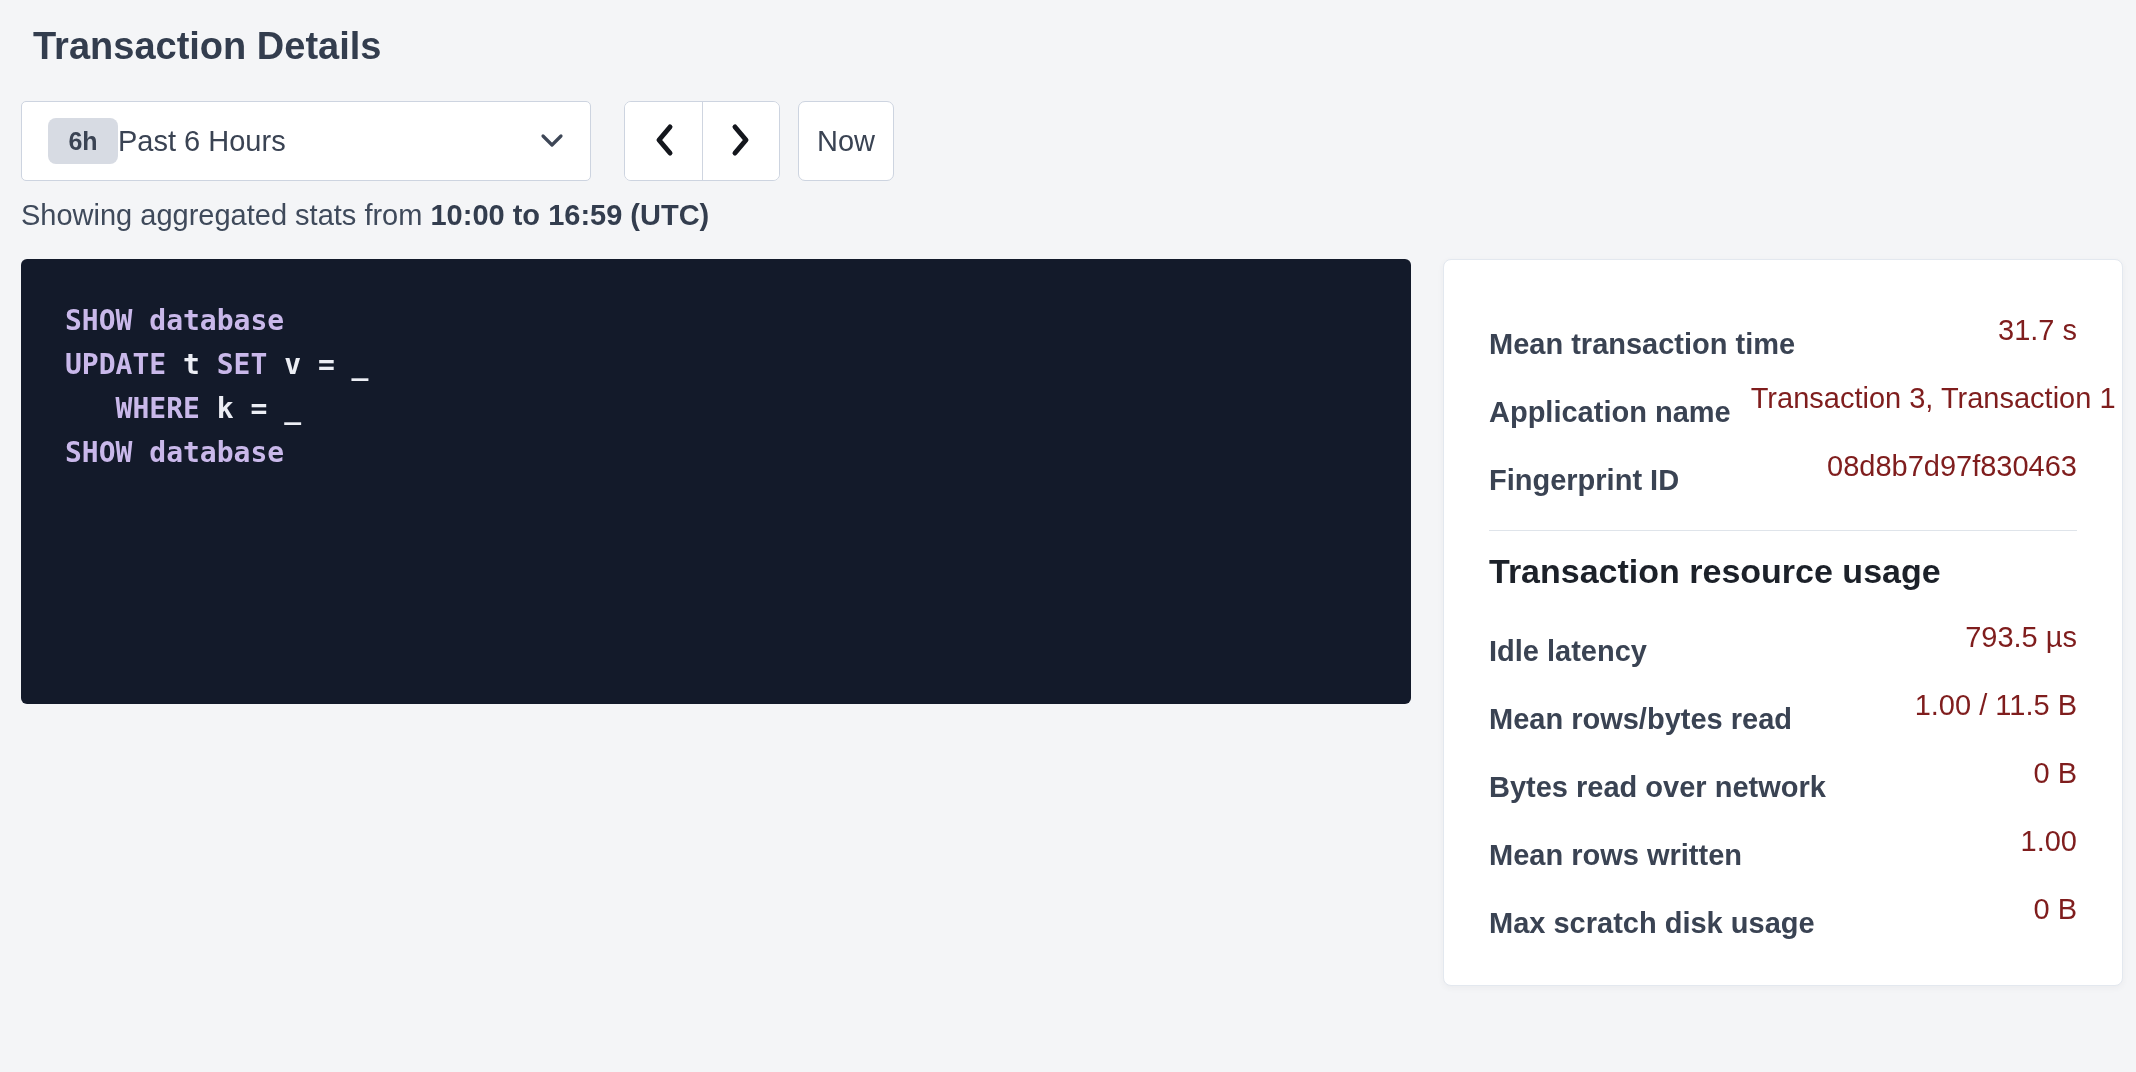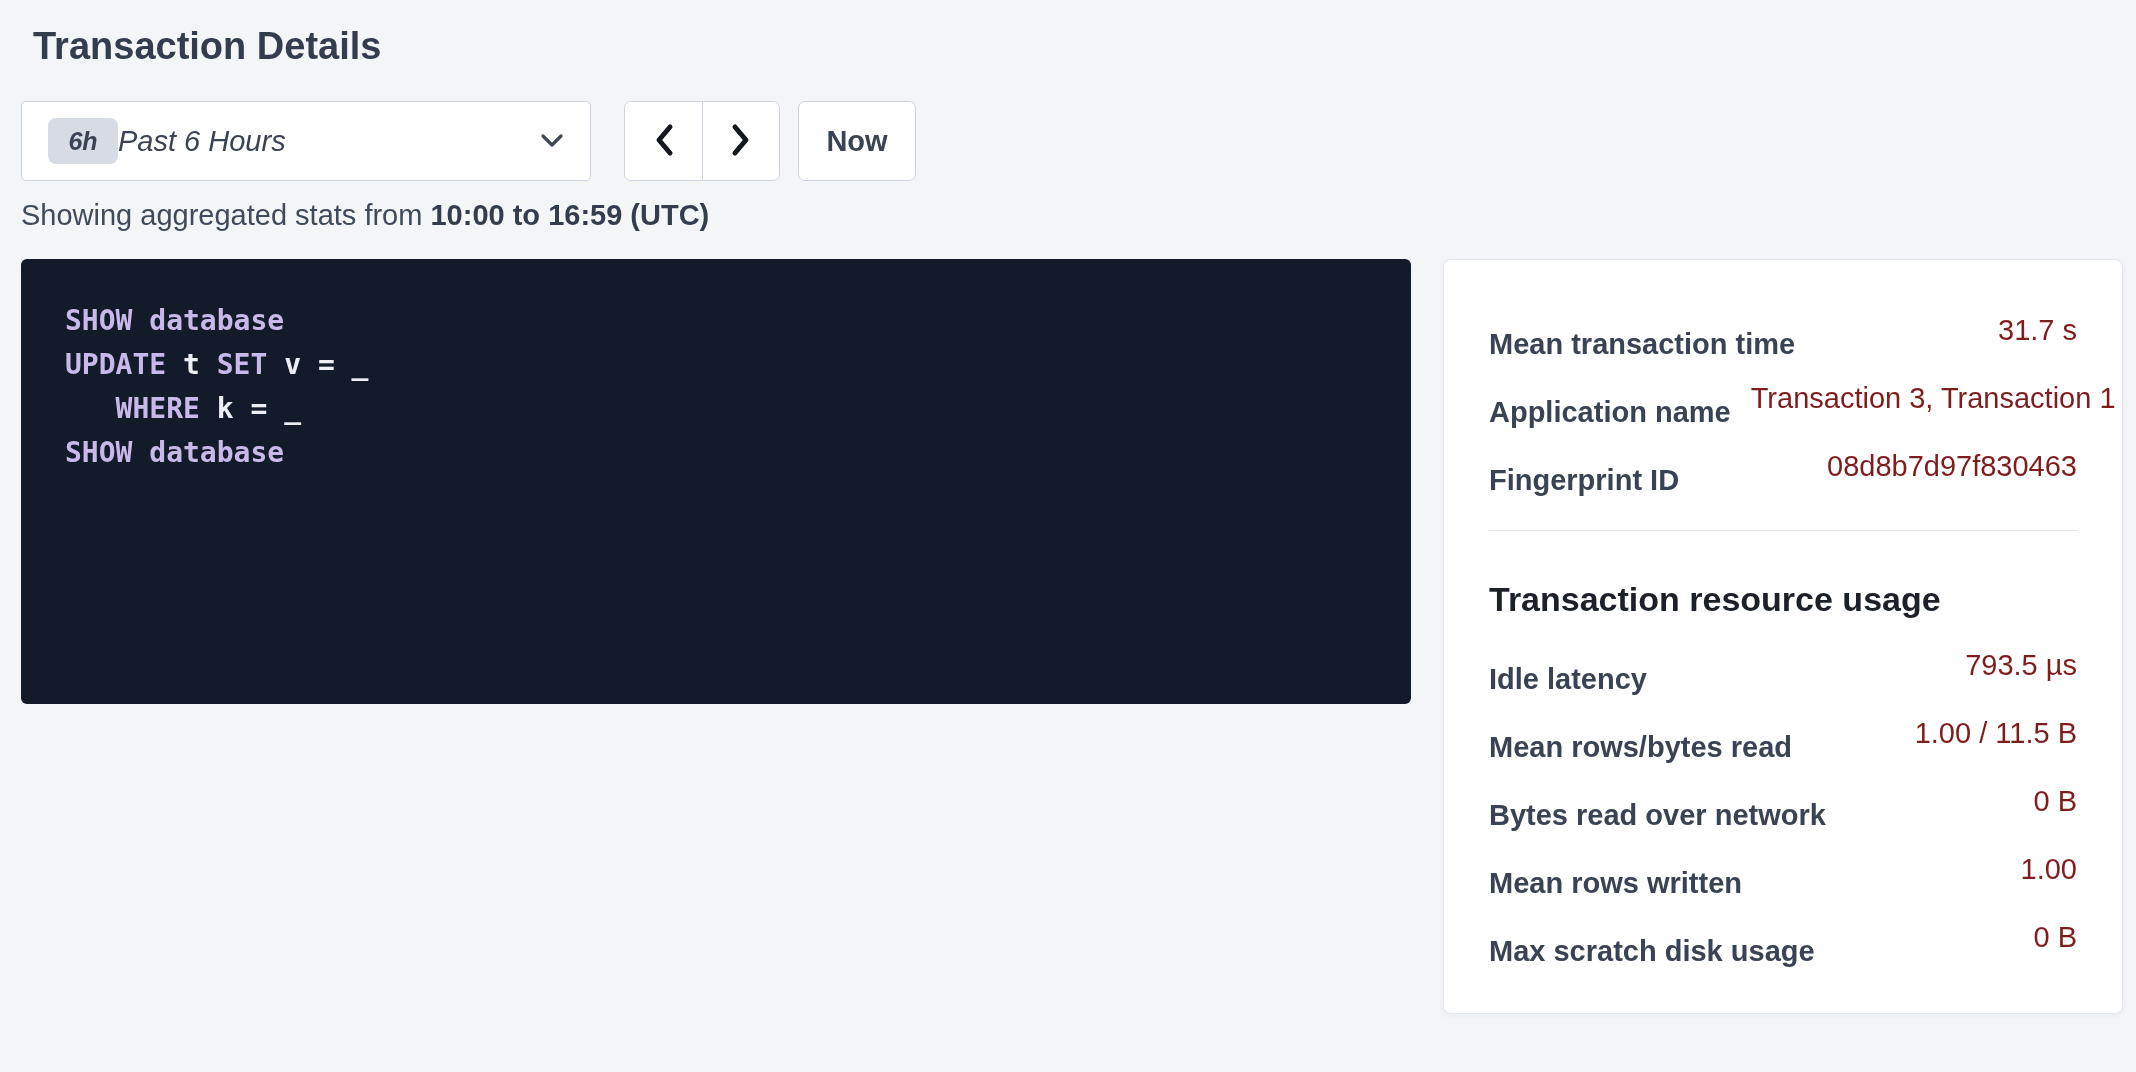--- a/index.html
+++ b/index.html
@@ -19,21 +19,20 @@
     margin: 12px; line-height: 44px;
   }
 
   
   .controls { display: flex; align-items: center; margin-top: 33px; height: 80px; }
   .time-dropdown {
     width: 570px; height: 80px; background: #ffffff;
     border: 1.5px solid #cdd4e0; border-radius: 5px;
     display: flex; align-items: center; padding: 0 26px;
     cursor: pointer;
-    font-style: italic;
   }
   .range-badge {
     width: 70px; height: 46px; background: #d7dbe3; border-radius: 8px;
     display: flex; align-items: center; justify-content: center;
     font-size: 25px; font-weight: 700; color: #3a4353;
   }
   .range-label { font-size: 29px; color: #3a4353; }
   .dd-chevron { margin-left: auto; display: flex; align-items: center; }
 
   .btn-group {
@@ -42,24 +41,24 @@
     overflow: hidden;
   }
   .nav-btn {
     width: 77px; height: 100%;
     display: flex; align-items: center; justify-content: center;
     cursor: pointer; background: #ffffff; border: none; padding: 0;
   }
   .nav-btn + .nav-btn { border-left: 1.5px solid #cfd5e0; }
 
   .now-btn {
-    margin-left: 18px; width: 118px; height: 80px;
+    margin-left: 18px; width: 96px; height: 80px;
     background: #ffffff; border: 1.5px solid #cdd4e0; border-radius: 7px;
     font-family: "Liberation Sans", sans-serif;
-    font-size: 29px; font-weight: 700; color: #3a4353;
+    font-size: 29px; font-weight: 400; color: #3a4353;
     display: flex; align-items: center; justify-content: center;
     cursor: pointer;
   }
 
   
   .subtitle { margin-top: 16px; font-size: 29px; line-height: 36px; color: #3f4a5b; }
   .subtitle .bold-range { font-weight: 700; color: #333d4e; }
 
   
   .main { display: flex; align-items: flex-start; margin-top: 26px; }
@@ -84,21 +83,21 @@
   }
   .stat-row {
     height: 68px; display: flex; justify-content: space-between; align-items: center;
     font-size: 29px;
   }
   .stat-label { font-weight: 700; color: #3a4353; padding-right: 20px; white-space: nowrap; margin-top: 28px; }
   .stat-value { color: #7f1d1d; text-align: center; white-space: nowrap; }
   .card-divider { border: none; border-top: 1.5px solid #dfe4ea; margin: 30px 0 0 0; }
   .resource-heading {
     font-size: 34px; font-weight: 700; color: #1c2129;
-    margin: 46px 0 10px 0; line-height: 44px;
+    margin: 18px 0 10px 0; line-height: 44px;
   }
 </style>
 </head>
 <body>
 
 <div class="page">
 
   <h1 class="page-title">Transaction Details</h1>
 
   <div class="controls">

